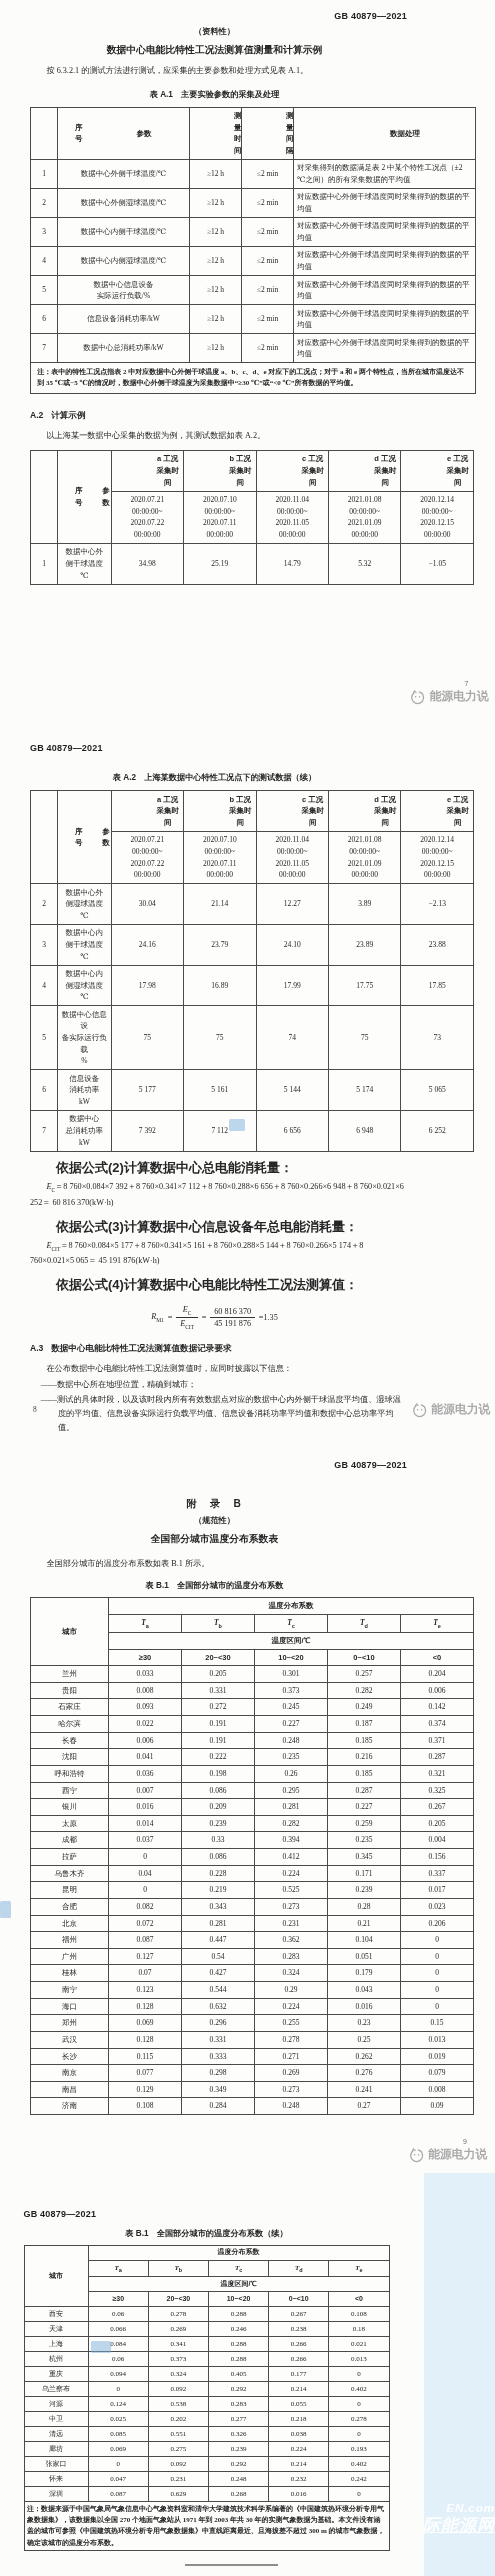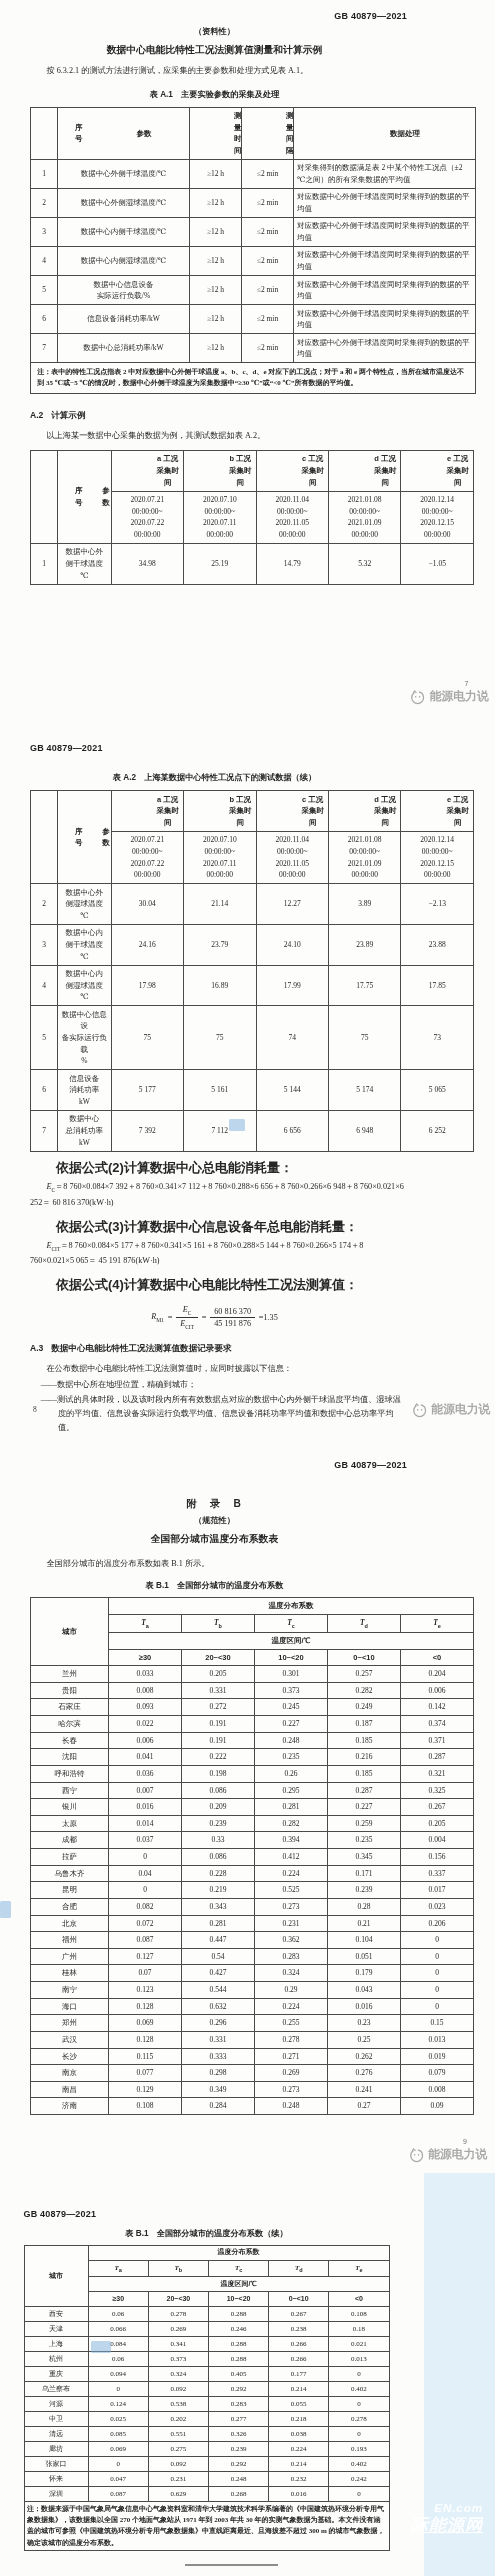--- a/index.html
+++ b/index.html
@@ -44,21 +44,21 @@
   .fden{padding:0 3.9px;}
   .dash-item{font-size:8.2px;line-height:1.7;margin:1.6px 22px 0 30px;padding-left:3.4em;text-indent:-2.1em;}
   .pagenum{position:absolute;font-size:7.5px;color:#3a3a3a;font-family:"Liberation Serif",serif;}
   
   .wm{position:absolute;display:flex;align-items:flex-end;gap:3.1px;color:#9b9b9b;
       font-family:"Liberation Sans",sans-serif;font-weight:bold;font-size:11.8px;opacity:.85;}
   .wm .num{position:absolute;top:-8.6px;right:20.4px;font-size:7px;font-weight:normal;color:#555;}
   .wm svg{display:block;}
   
   .blue-strip{position:absolute;top:2173px;right:0;width:71px;height:403px;background:#e2f0f9;}
-  .corner-wm{position:absolute;top:2502px;right:12px;width:93px;text-align:right;
+  .corner-wm{position:absolute;top:2502px;right:0;width:93px;text-align:right;
              font-family:"Liberation Sans",sans-serif;font-style:italic;font-weight:bold;
              color:rgba(255,255,255,.92);line-height:1.15;overflow:hidden;}
   .corner-wm .l1{font-size:11.8px;letter-spacing:0.8px;}
   .corner-wm .l2{font-size:17.3px;letter-spacing:0.8px;white-space:nowrap;text-decoration:underline;}
   .divider{position:absolute;top:2564px;left:185px;width:93px;height:1.6px;background:#8d8d8d;}
   .stamp{position:absolute;background:rgba(126,176,219,.5);border-radius:1.6px;}
 </style>
 </head>
 <body>
 

